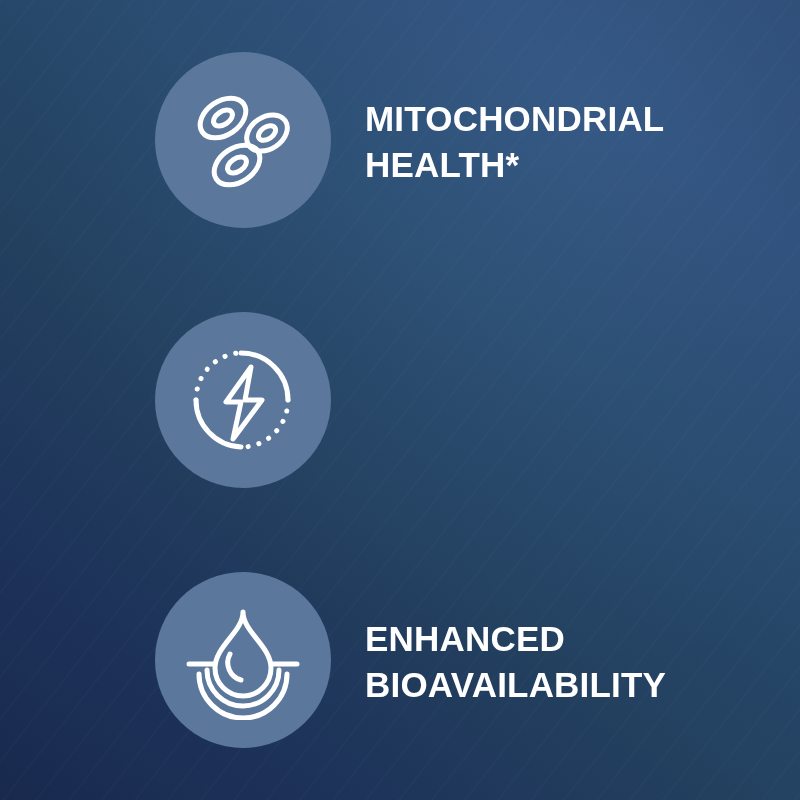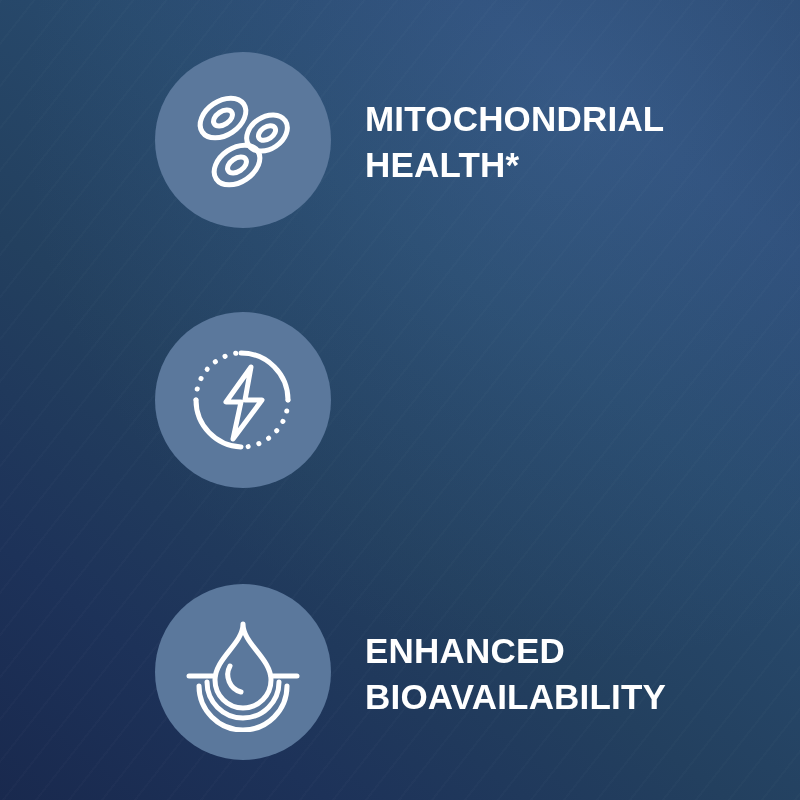--- a/index.html
+++ b/index.html
@@ -53,21 +53,21 @@
   .benefit-row {
     position: absolute;
     left: 0;
     width: 800px;
     height: 180px;
     display: flex;
     align-items: center;
   }
   #benefit-row-0 { top: 52px; }
   #benefit-row-1 { top: 312px; }
-  #benefit-row-2 { top: 584px; }
+  #benefit-row-2 { top: 572px; }
 
   .icon-badge {
     position: absolute;
     left: 155px;
     top: 0;
     width: 176px;
     height: 176px;
     border-radius: 50%;
     background: #5b789c;
     display: flex;

